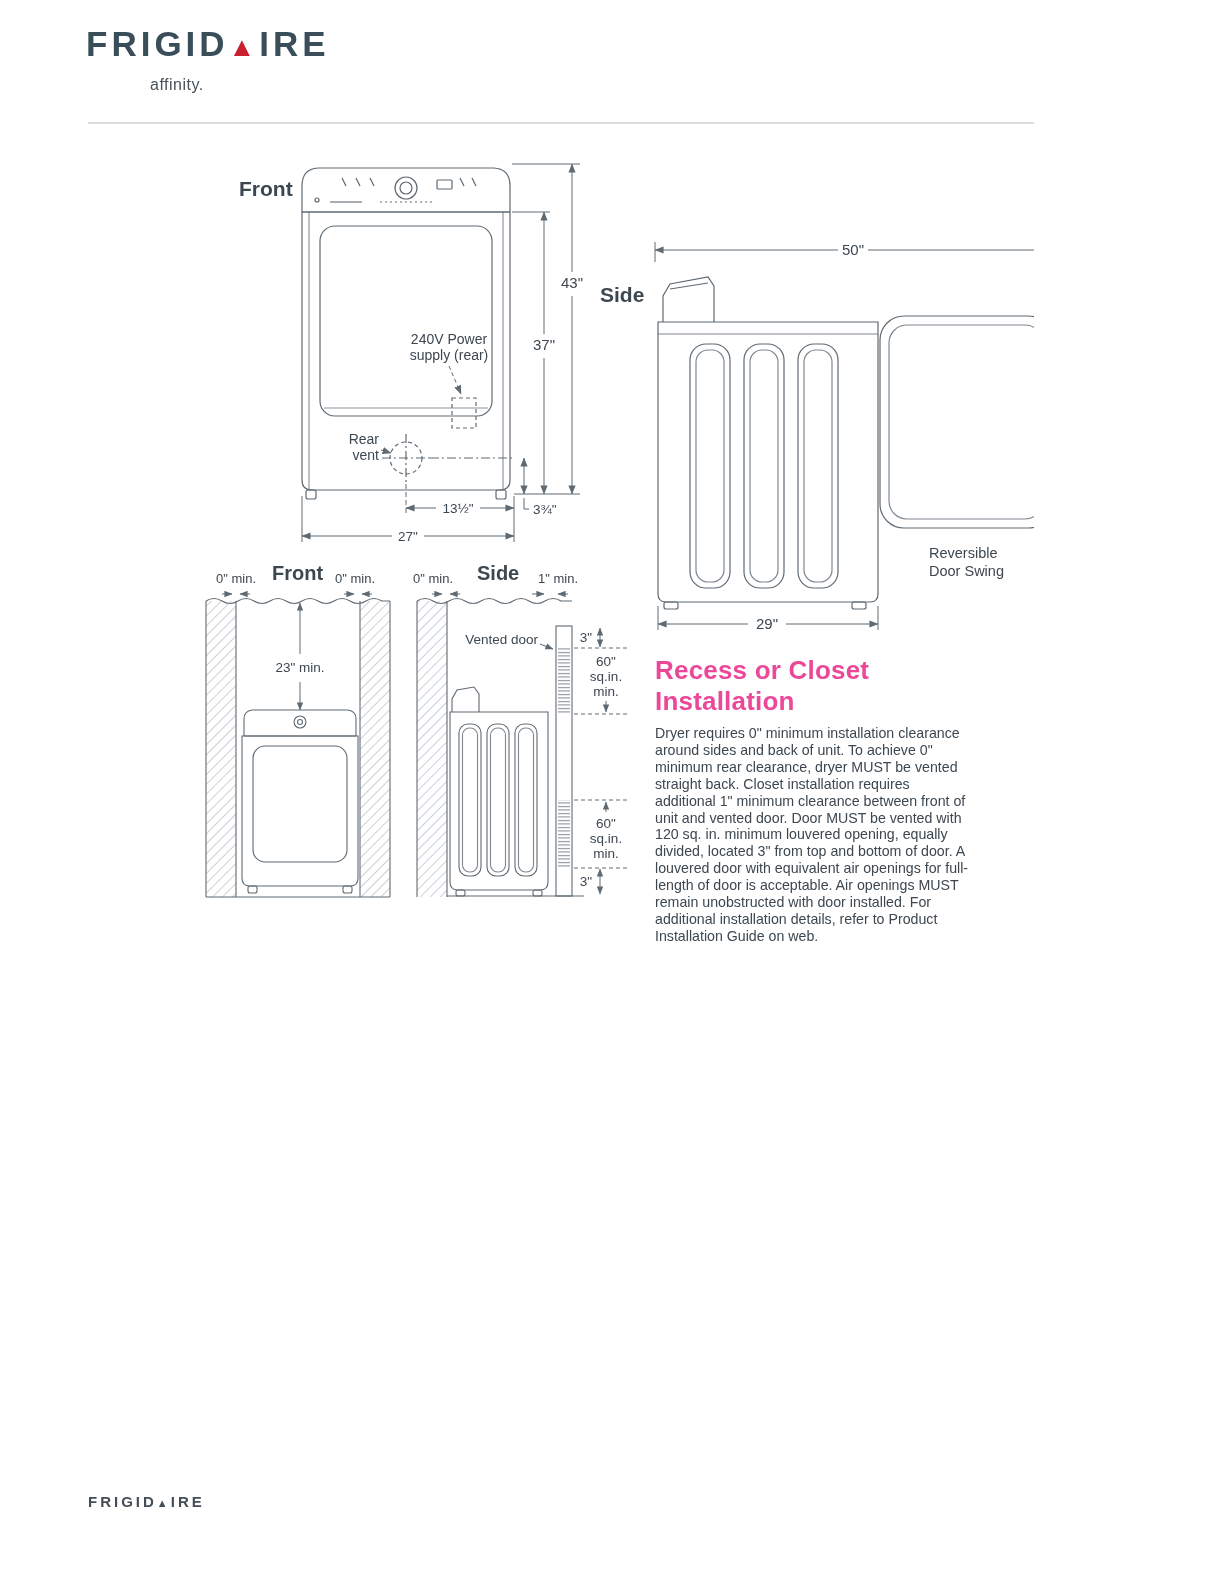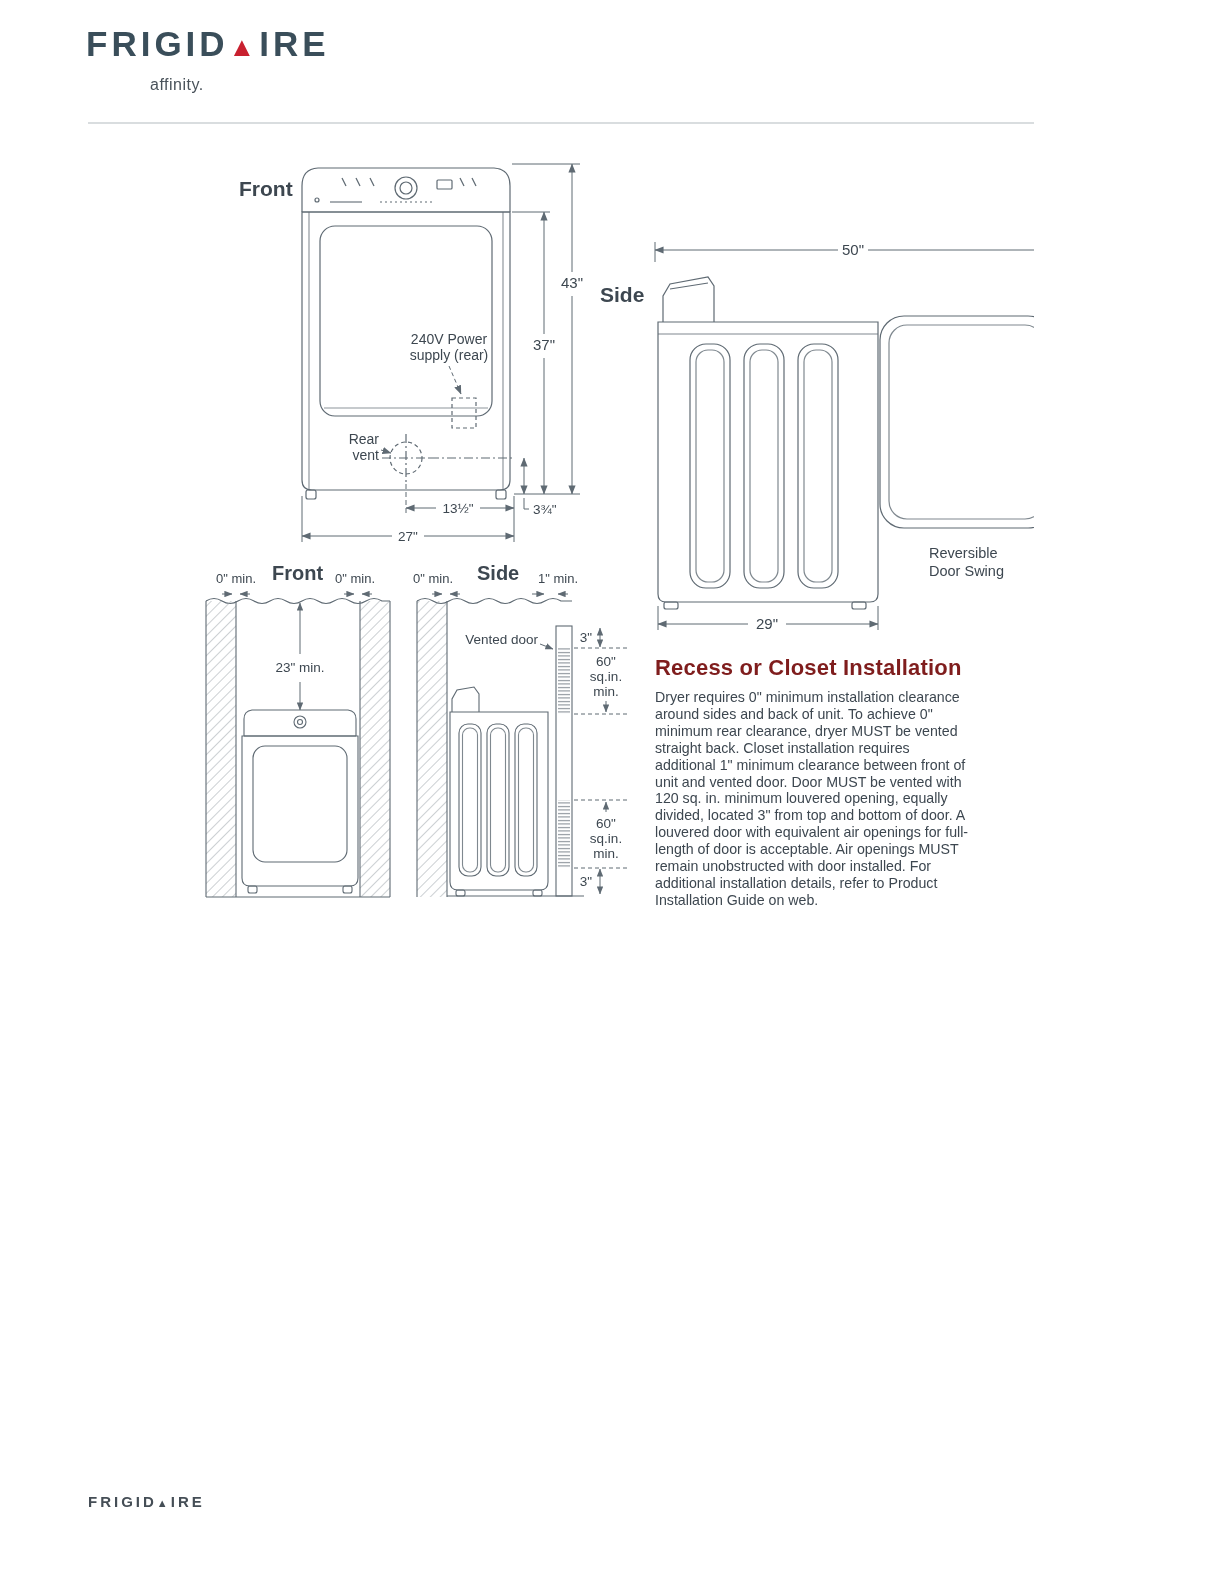--- a/index.html
+++ b/index.html
@@ -10,21 +10,21 @@
   }
   .page { position:relative; width:1034px; height:1585px; background:#ffffff; overflow:hidden; }
   .abs { position:absolute; }
 
   .logo { left:86px; top:24px; font-size:35px; font-weight:700; letter-spacing:4px; color:#3a4e5a; }
   .logo .tri { color:#c8202f; font-size:27px; letter-spacing:4px; }
   .affinity { left:150px; top:76px; font-size:16px; color:#49525a; letter-spacing:0.5px; }
   .divider { left:88px; top:122px; width:1047px; height:2px; background:#d9dddf; }
 
   .install { left:655px; top:655px; width:318px; }
-  .install h2 { font-size:22px; font-weight:700; color:#7f1d1d; margin-bottom:8px; letter-spacing:0.2px; }
+  .install h2 { font-size:26px; font-weight:700; color:#ec4899; margin-bottom:8px; letter-spacing:0.2px; }
   .install p { font-size:14.2px; line-height:16.9px; color:#3d4750; }
 
   .footer-logo { left:88px; top:1493px; font-size:15px; font-weight:700; letter-spacing:3px; color:#454e56; }
   .footer-logo .tri2 { font-size:11px; letter-spacing:3px; color:#454e56; }
 
   svg { position:absolute; font-family:"Liberation Sans", sans-serif; overflow:visible; }
   svg text { fill:#3d4750; }
 </style>
 </head>
 <body>

